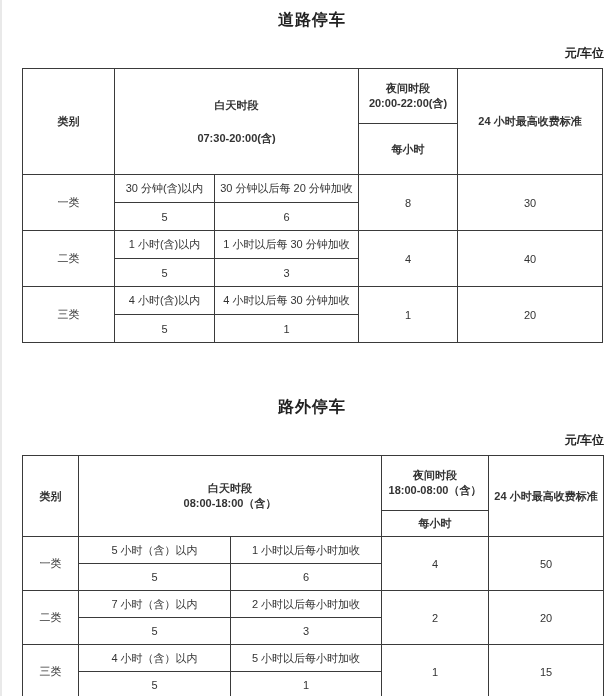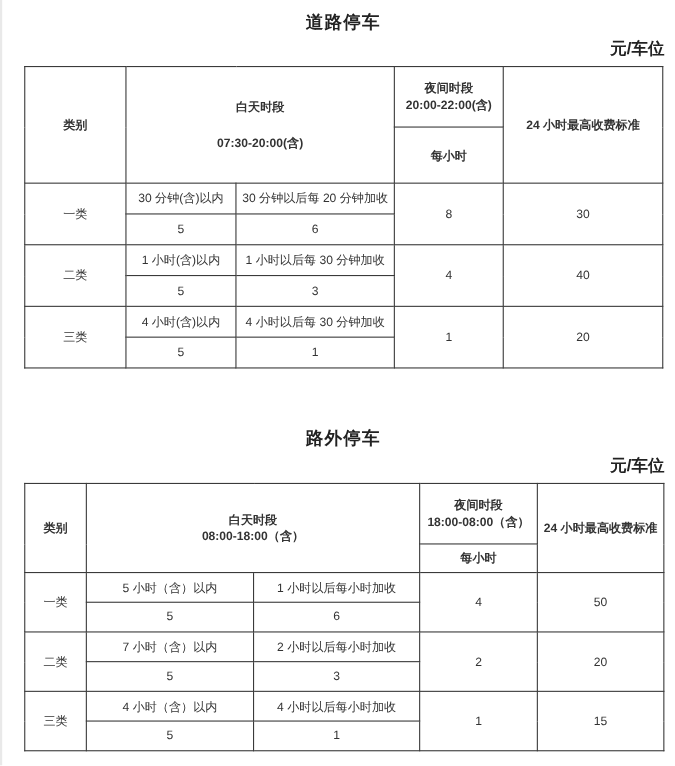--- a/index.html
+++ b/index.html
@@ -19,22 +19,22 @@
 
   .table-title {
     width:580px; text-align:center;
     font-size:16px; font-weight:bold; color:#222;
     letter-spacing:1px;
   }
   .title-1 { margin-top:10px; }
   .title-2 { margin-top:54px; }
   .unit-label {
     width:582px; text-align:right;
-    font-size:15px; font-weight:bold; color:#222;
-    margin-top:4px;
+    font-size:12px; font-weight:bold; color:#222;
+    margin-top:14px;
   }
 
   table.fee-table {
     border-collapse:collapse; table-layout:fixed;
     margin-top:6px;
     font-size:11px;
   }
   table.fee-table td {
     border:1px solid #3a3a3a;
     text-align:center; vertical-align:middle;
@@ -188,21 +188,21 @@
         <td rowspan="2">20</td>
       </tr>
       <tr class="rb">
         <td>5</td>
         <td>3</td>
       </tr>
 
       <tr class="ra">
         <td rowspan="2">三类</td>
         <td>4 小时（含）以内</td>
-        <td>4 小时以后每小时加收</td>
+        <td>5 小时以后每小时加收</td>
         <td rowspan="2">1</td>
         <td rowspan="2">15</td>
       </tr>
       <tr class="rb">
         <td>5</td>
         <td>1</td>
       </tr>
     </tbody>
   </table>
 

